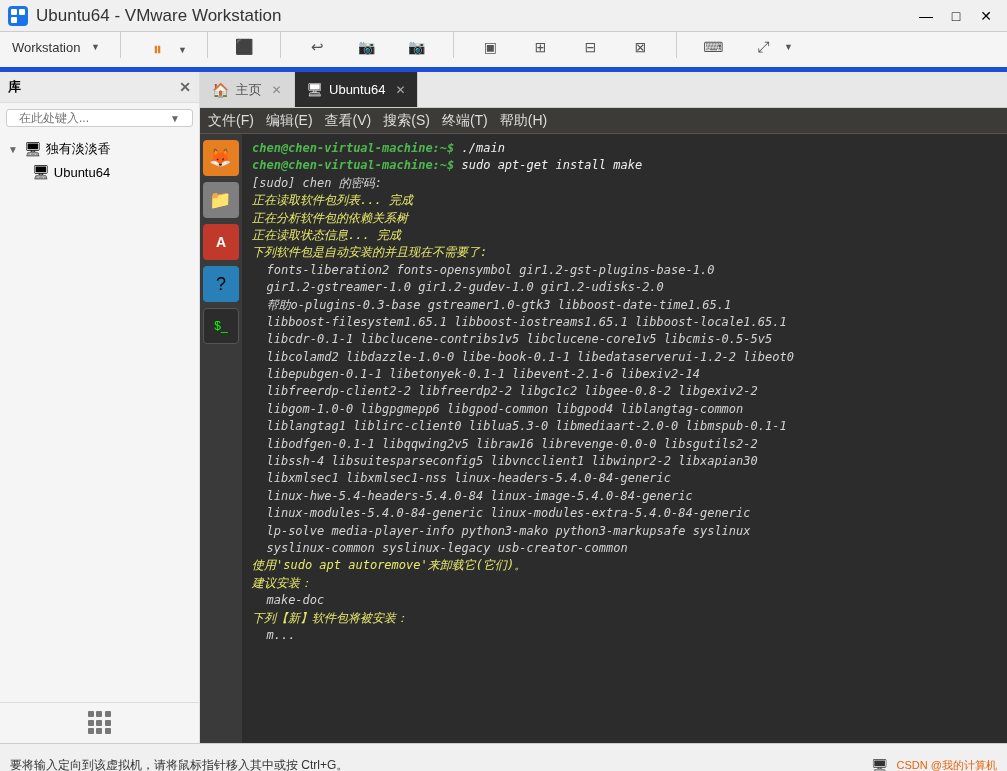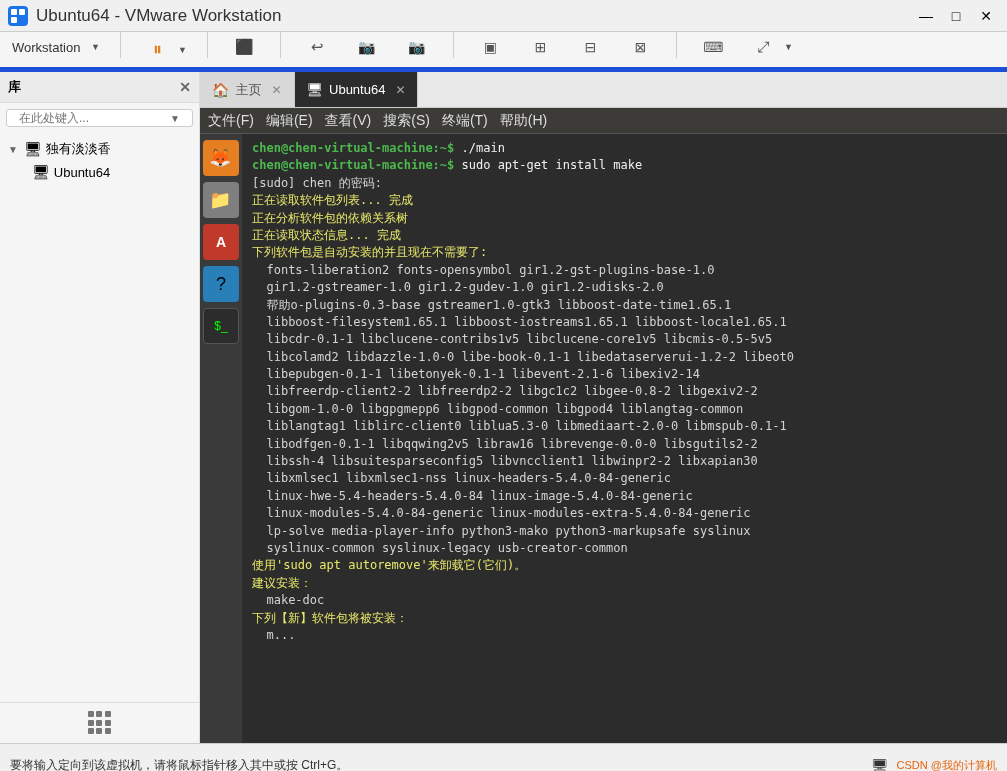--- a/index.html
+++ b/index.html
@@ -121,20 +121,21 @@
       padding: 0 8px; gap: 12px; border-bottom: 1px solid #555;
     }
     .ubuntu-menubar span { cursor: pointer; }
 
     
     .terminal-content {
       flex: 1; background: #2c2c2c; color: #ddd;
       font-family: 'Courier New', 'DejaVu Sans Mono', monospace;
       font-size: 12px; padding: 6px 10px; overflow: hidden;
       line-height: 1.45;
+      font-style: italic;
     }
     .cmd-green { color: #4db84d; font-weight: bold; }
     .cmd-white { color: #f0f0f0; }
     .cmd-yellow { color: #e8e86a; }
     .cmd-normal { color: #d3d3d3; }
 
     
     .status-bar {
       height: 44px; background: #f0f0f0; border-top: 1px solid #ccc;
       display: flex; align-items: center; padding: 0 10px;

